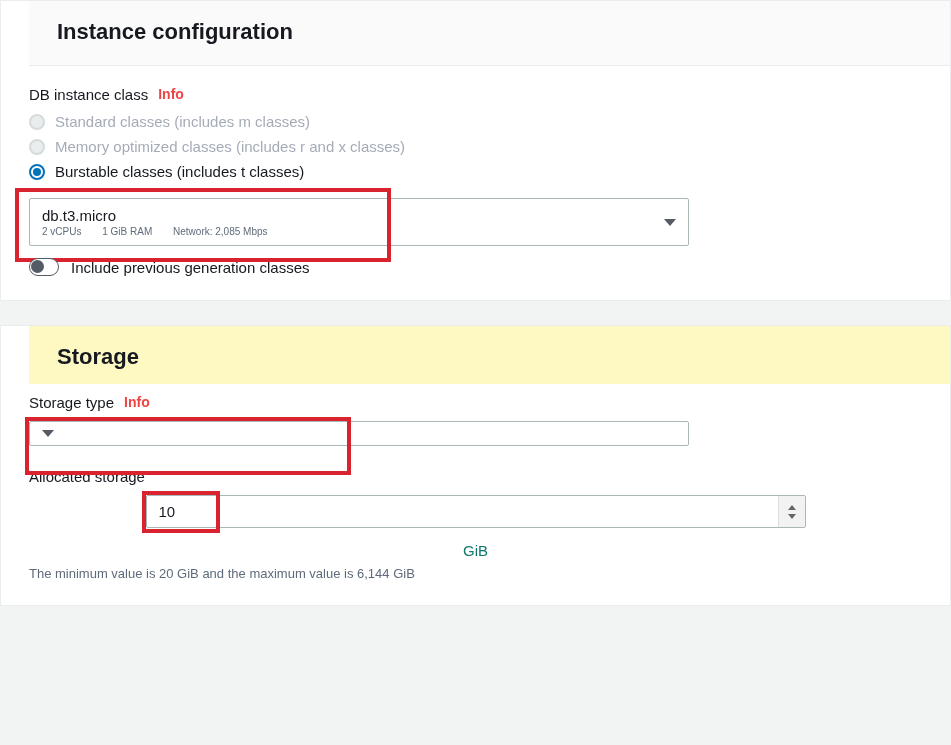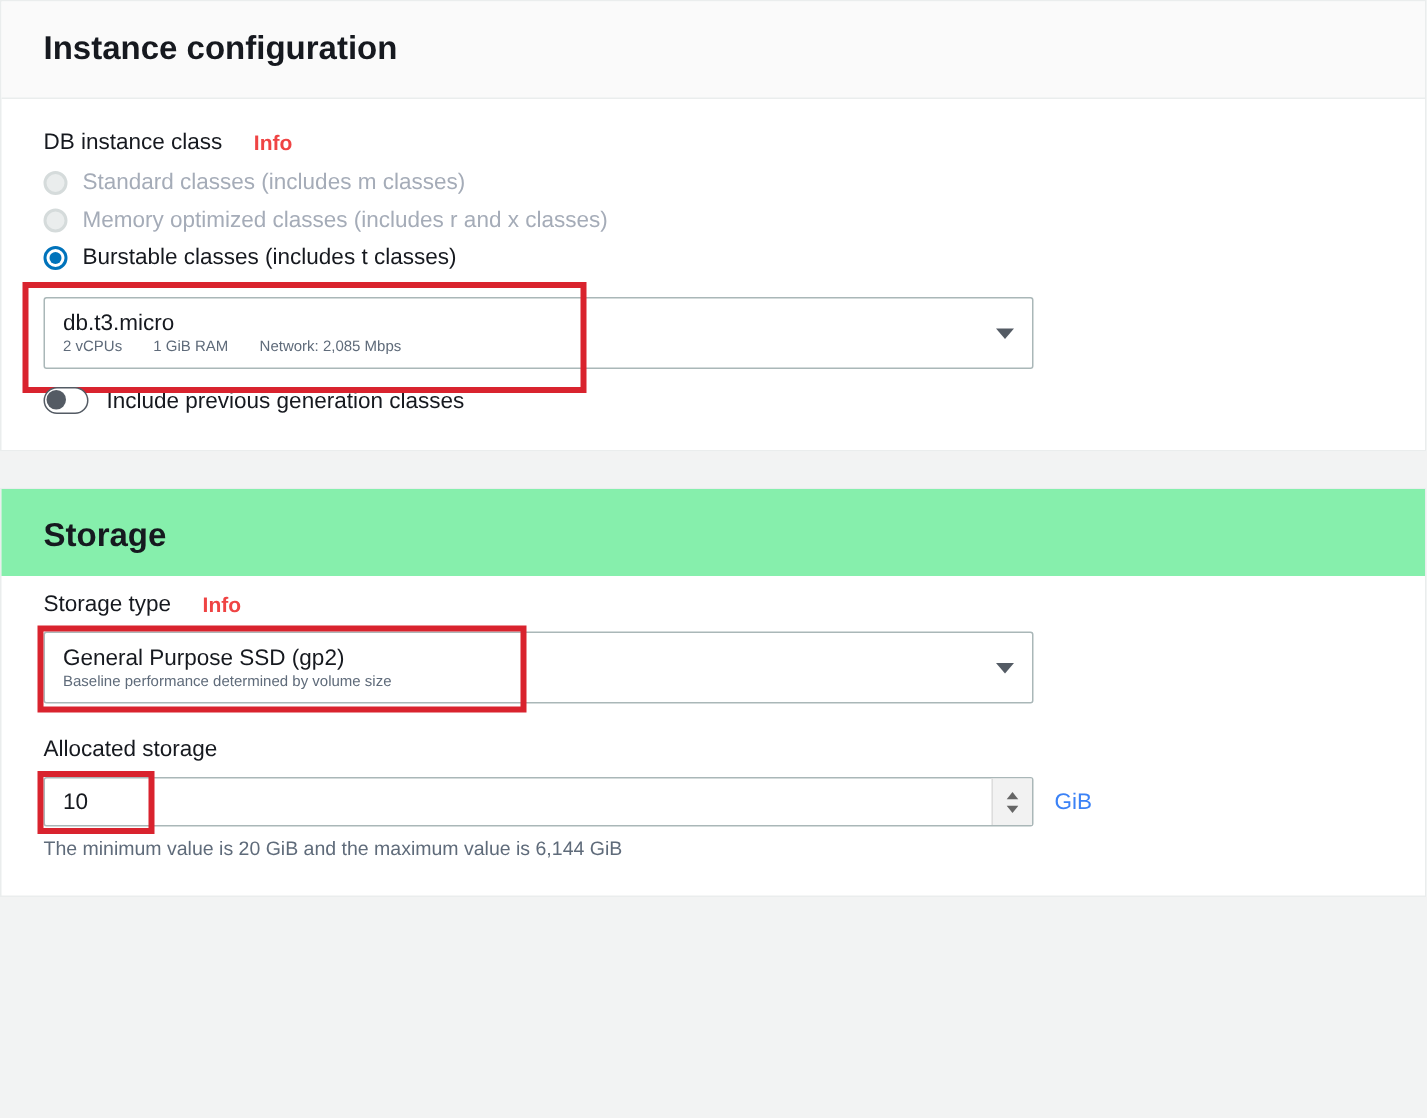--- a/index.html
+++ b/index.html
@@ -13,20 +13,21 @@
   }
   .panel {
     background: #fff;
     border: 1px solid #eaeded;
     margin: 0 0 24px 0;
   }
   .panel-header {
     padding: 18px 28px 16px 28px;
     background: #fafafa;
     border-bottom: 1px solid #eaeded;
+    margin-left: 28px;
   }
   .panel-title {
     font-size: 22px;
     font-weight: 700;
     margin: 0 0 4px 0;
     color: #16191f;
   }
   .panel-desc {
     font-size: 14px;
     color: #5f6b7a;
@@ -35,22 +36,22 @@
   }
   .panel-body {
     padding: 20px 28px 24px 28px;
   }
   .section-label {
     font-size: 15px;
     font-weight: 500;
     color: #16191f;
     margin: 0 0 10px 0;
     display: flex;
-    align-items: center;
-    gap: 21px;
+    align-items: flex-start;
+    gap: 10px;
   }
   .info-link {
     color: #ef4444;
     font-size: 14px;
     font-weight: 700;
     text-decoration: none;
   }
   .radio-group {
     margin-bottom: 18px;
   }
@@ -138,27 +139,27 @@
   .toggle-knob {
     position: absolute;
     top: 1px; left: 1px;
     width: 13px; height: 13px;
     border-radius: 50%;
     background: #545b64;
   }
   .panel.storage .panel-header {
     border-bottom: none;
     padding-bottom: 10px;
-    background:#86efac;
+    background:#fef9c3;
   }
   .panel.storage .panel-body {
     padding-top: 10px;
   }
   .spacer-section { margin-top: 22px; }
-  .input-row-wrap { display:flex; align-items:center; gap:14px; }
+  .input-row-wrap { display:flex; align-items:center; gap:14px;flex-direction:column; }
   .number-input-wrap {
     width: 660px;
     border: 1px solid #aab7b8;
     border-radius: 2px;
     background: #fff;
     display: flex;
     align-items: stretch;
     position: relative;
   }
   .number-input {
@@ -182,21 +183,21 @@
     font-size: 8px;
     line-height: 1;
   }
   .spinner-up, .spinner-down {
     padding: 2px 0;
     cursor: pointer;
     display:flex; align-items:center; justify-content:center;
   }
   .unit-label {
     font-size: 15px;
-    color: #3b82f6;
+    color: #0f766e;
   }
   .helper-text {
     font-size: 13px;
     color: #5f6b7a;
     margin-top: 7px;
   }
   .rel { position: relative; }
 </style>
 </head>
 <body>
@@ -256,24 +257,20 @@
   </div>
   <div class="panel-body">
 
     <div class="section-label">
       <span>Storage type</span>
       <a href="#" class="info-link">Info</a>
     </div>
 
     <div class="rel" style="width:660px;">
       <div class="select-box">
-        <div class="select-content">
-          <span class="select-main">General Purpose SSD (gp2)</span>
-          <span class="select-sub">Baseline performance determined by volume size</span>
-        </div>
         <span class="caret-down"></span>
       </div>
       <div class="highlight-box" style="top:-4px; left:-4px; width:326px; height:58px;"></div>
     </div>
 
     <div class="spacer-section">
       <div class="section-label">
         <span>Allocated storage</span>
       </div>
 

